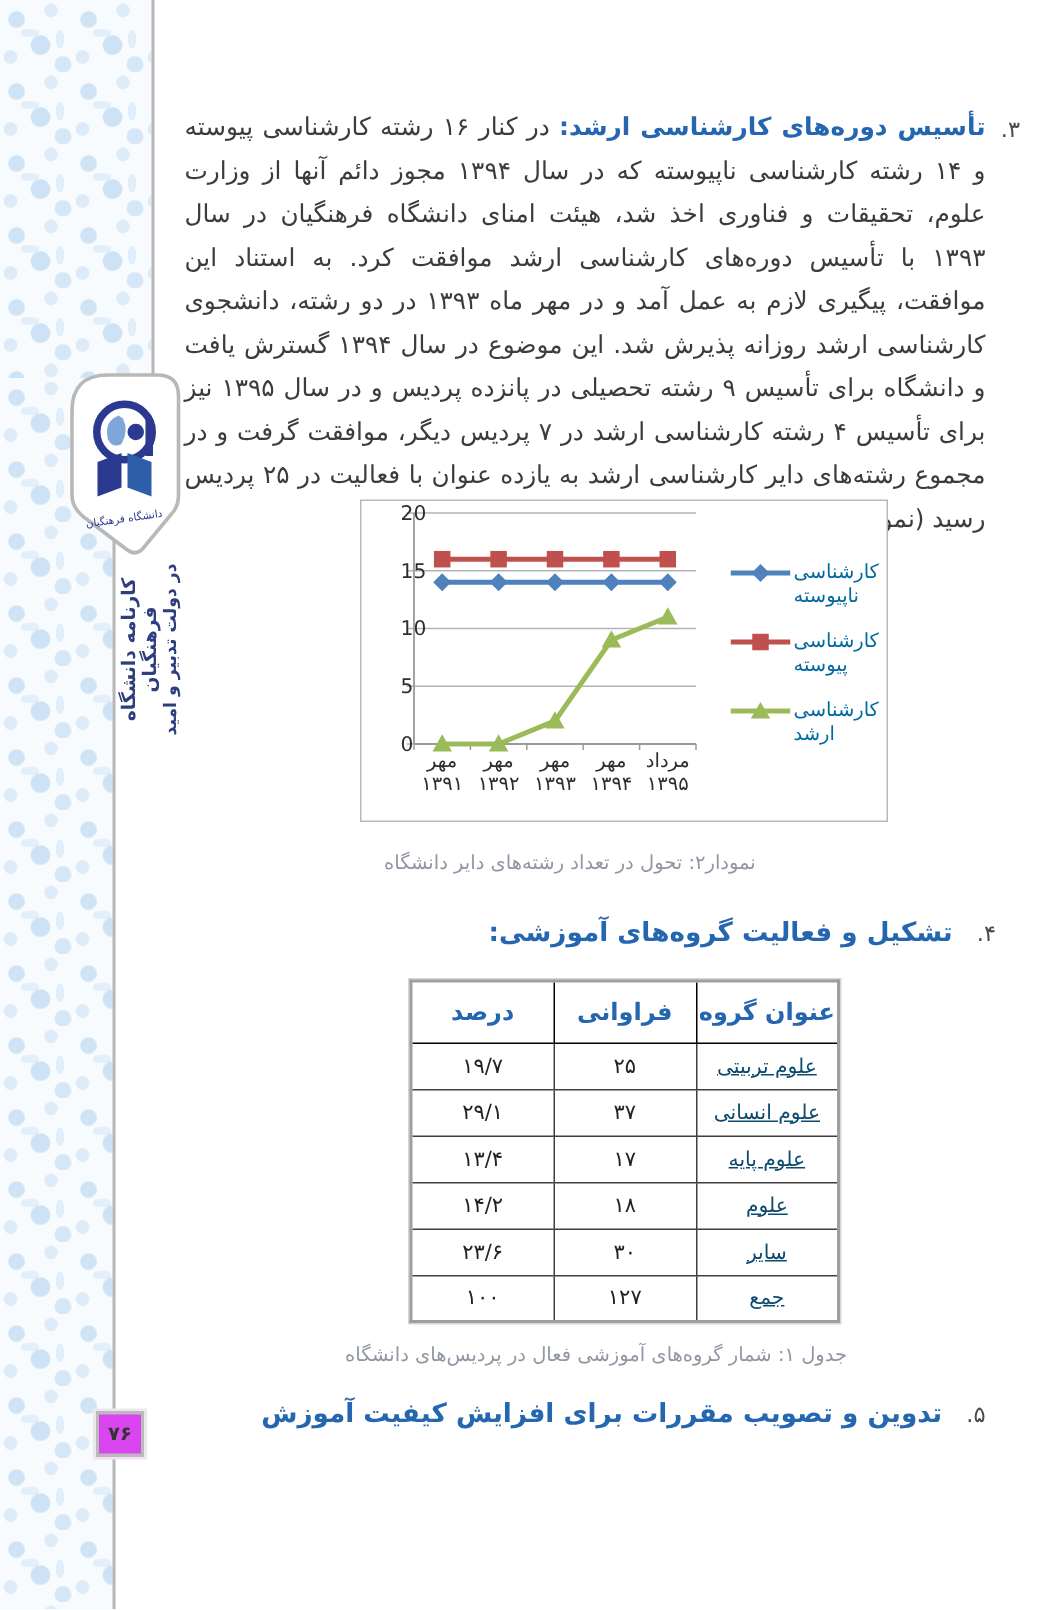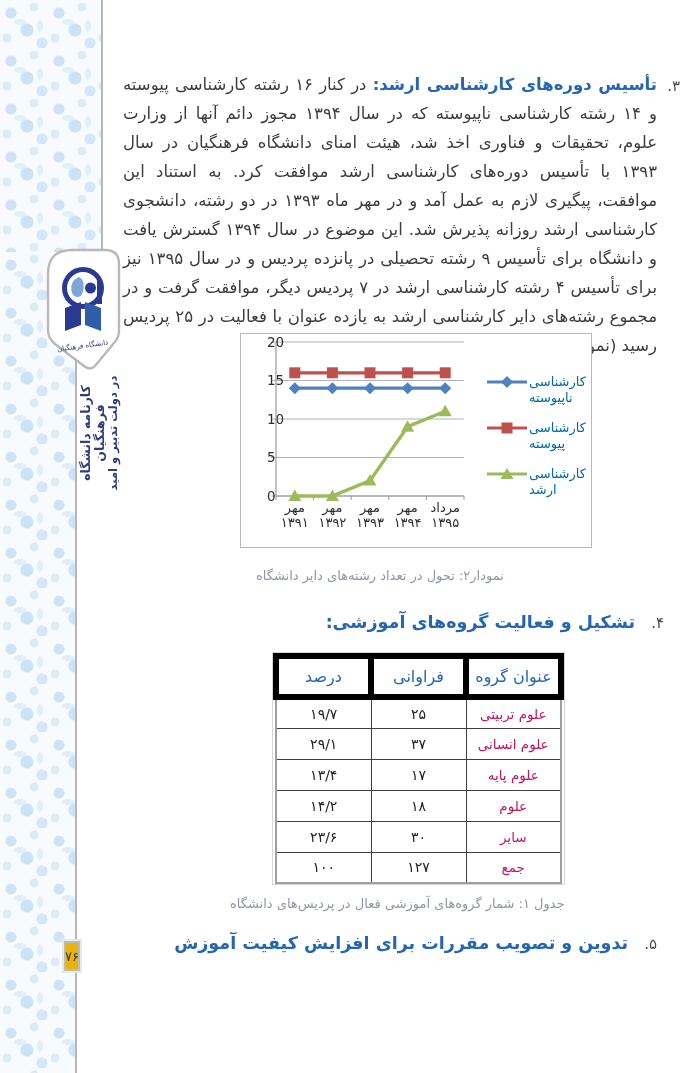--- a/index.html
+++ b/index.html
@@ -29,24 +29,24 @@
 
   .badge { position:absolute; left:46px; top:248px; }
   .vtext {
     position:absolute; left:79px; top:500px; width:134px; height:28px;
     transform: rotate(-90deg); transform-origin: 0 0;
     color:#2e3e7d; font-weight:bold; text-align:center; direction:rtl;
   }
   .vtext .l1 { font-size:12.5px; line-height:14px; }
   .vtext .l2 { font-size:11.5px; line-height:13px; letter-spacing:1px; }
   .pagenum {
-    position:absolute; left:64px; top:941px; width:16px; height:30px;
-    background:#eab308; border:2px solid #bbbbbb; box-shadow:0 0 0 2px #e9e9e9;
+    position:absolute; left:64px; top:941px; width:32px; height:30px;
+    background:#d946ef; border:2px solid #bbbbbb; box-shadow:0 0 0 2px #e9e9e9;
     display:flex; align-items:center; justify-content:center;
-    font-size:13px; color:#333; font-weight:400;
+    font-size:13px; color:#333; font-weight:700;
   }
 
   
   .num3 { position:absolute; right:20px; top:77px;  font-size:15px; color:#4a4a4a; }
   .num-inline { font-size:15px; color:#4a4a4a; margin-left:16px; }
   .para {
     position:absolute; left:123px; top:70px; width:534px;
     font-size:16.5px; line-height:29px; text-align:justify; color:#3c3c3c;
   }
   .h-blue { color:#2566b0; font-weight:bold; }
@@ -73,28 +73,28 @@
     font-size:13px; line-height:15.5px; color:#0369a1;
   }
 
   
   .freq-table {
     position:absolute; left:273px; top:653px;
     border-collapse:collapse; direction:rtl;
     border:2px solid #9f9f9f; box-shadow:0 0 0 1px #d6d6d6;
   }
   .freq-table th {
-    width:95px; height:41px; border:6px solid #000000;
-    font-size:16px; font-weight:normal; color:#2566b0; text-align:center;
+    width:95px; height:41px; border:1px solid #000000;
+    font-size:16px; font-weight:bold; color:#2566b0; text-align:center;
   }
   .freq-table td {
     height:31px; border:1px solid #3f3f3f;
     font-size:14px; color:#222; text-align:center; vertical-align:middle;
   }
-  .freq-table td.name { font-size:13.5px; color:#be185d; }
+  .freq-table td.name { font-size:13.5px; color:#0c4a6e;text-decoration:underline; }
 </style>
 </head>
 <body>
 
 <div class="page">
 
   <div class="floral top"></div>
   <div class="floral bottom"></div>
 
   <svg class="badge" width="76" height="132" viewBox="0 0 76 132">

